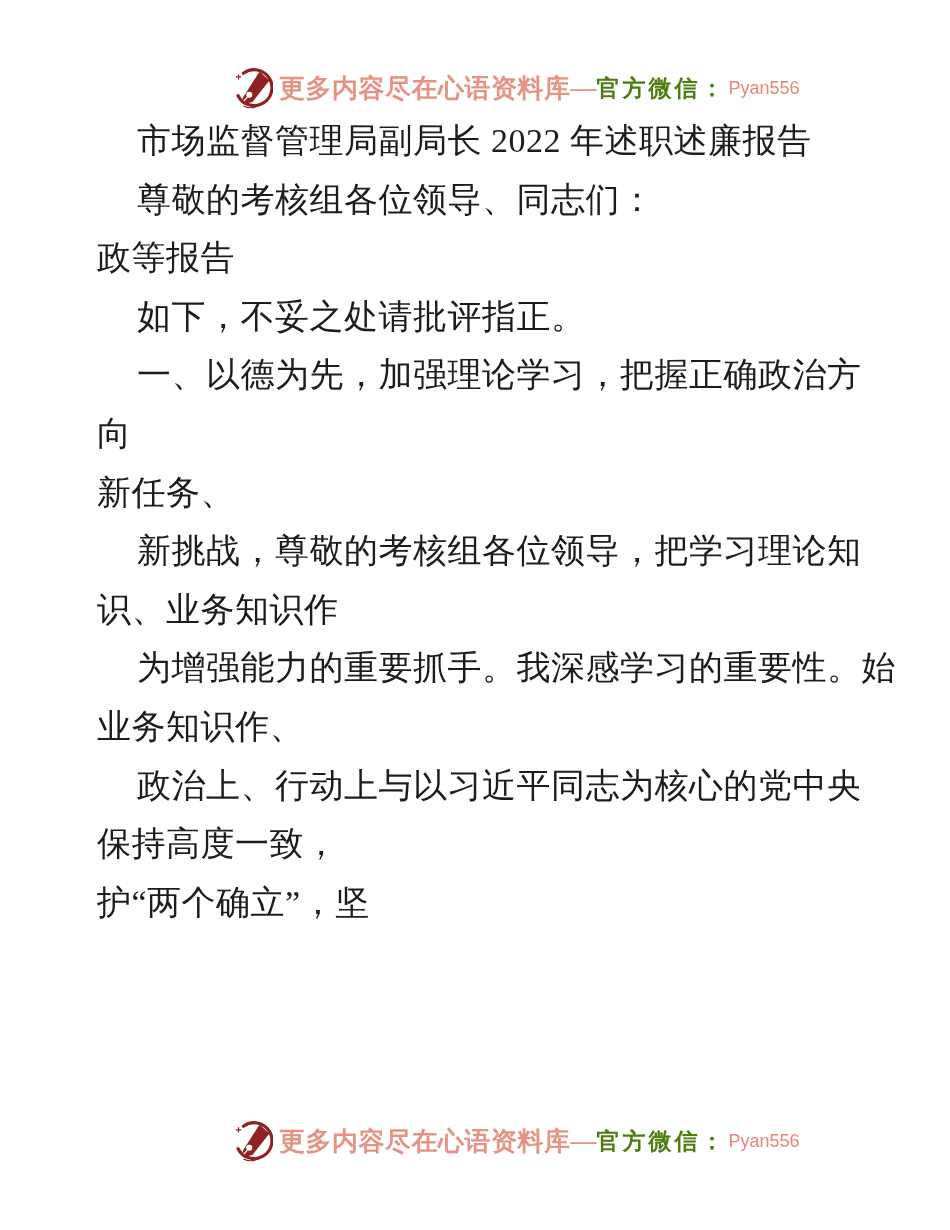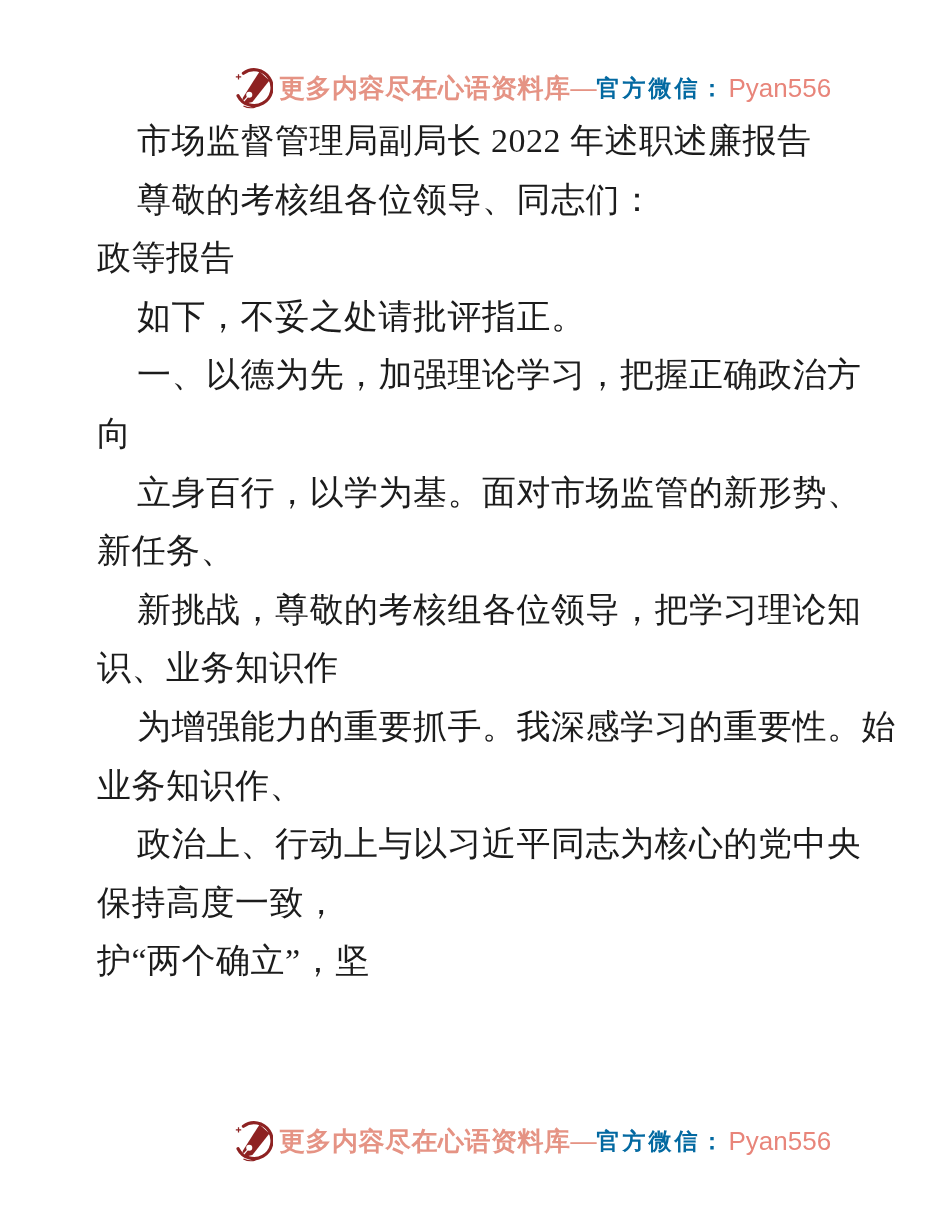--- a/index.html
+++ b/index.html
@@ -27,28 +27,28 @@
   .logo { width: 43px; height: 43px; margin-right: 6px; flex: 0 0 auto; }
   .brand {
     color: #e59384;
     font-size: 26px;
     font-weight: bold;
     letter-spacing: 0.5px;
     text-align: center;
   }
   .sep { color: #e59384; font-size: 26px; font-weight: bold; }
   .label {
-    color: #0369a1;
+    color: #4d7c0f;
     font-size: 23px;
     font-weight: bold;
     letter-spacing: 3px;
   }
   .wechat-id {
     color: #e8857a;
-    font-size: 26px;
+    font-size: 18px;
     font-family: "Liberation Sans", "DejaVu Sans", sans-serif;
     margin-left: 2px;
   }
 
   
   .doc {
     position: absolute;
     left: 97px;
     top: 112px;
     width: 785px;
@@ -84,21 +84,20 @@
       <span class="wechat-id">Pyan556</span>
   </div>
 
   <div class="doc" style="color: rgb(28, 28, 28);">
       <div class="doc-line indent">市场监督管理局副局长 2022 年述职述廉报告</div>
       <div class="doc-line indent">尊敬的考核组各位领导、同志们：</div>
       <div class="doc-line">政等报告</div>
       <div class="doc-line indent">如下，不妥之处请批评指正。</div>
       <div class="doc-line indent">一、以德为先，加强理论学习，把握正确政治方</div>
       <div class="doc-line">向</div>
-      <div class="doc-line indent">立身百行，以学为基。面对市场监管的新形势、</div>
       <div class="doc-line">新任务、</div>
       <div class="doc-line indent">新挑战，尊敬的考核组各位领导，把学习理论知</div>
       <div class="doc-line">识、业务知识作</div>
       <div class="doc-line indent">为增强能力的重要抓手。我深感学习的重要性。始</div>
       <div class="doc-line">业务知识作、</div>
       <div class="doc-line indent">政治上、行动上与以习近平同志为核心的党中央</div>
       <div class="doc-line">保持高度一致，</div>
       <div class="doc-line">护“两个确立”，坚</div>
     </div>
 

